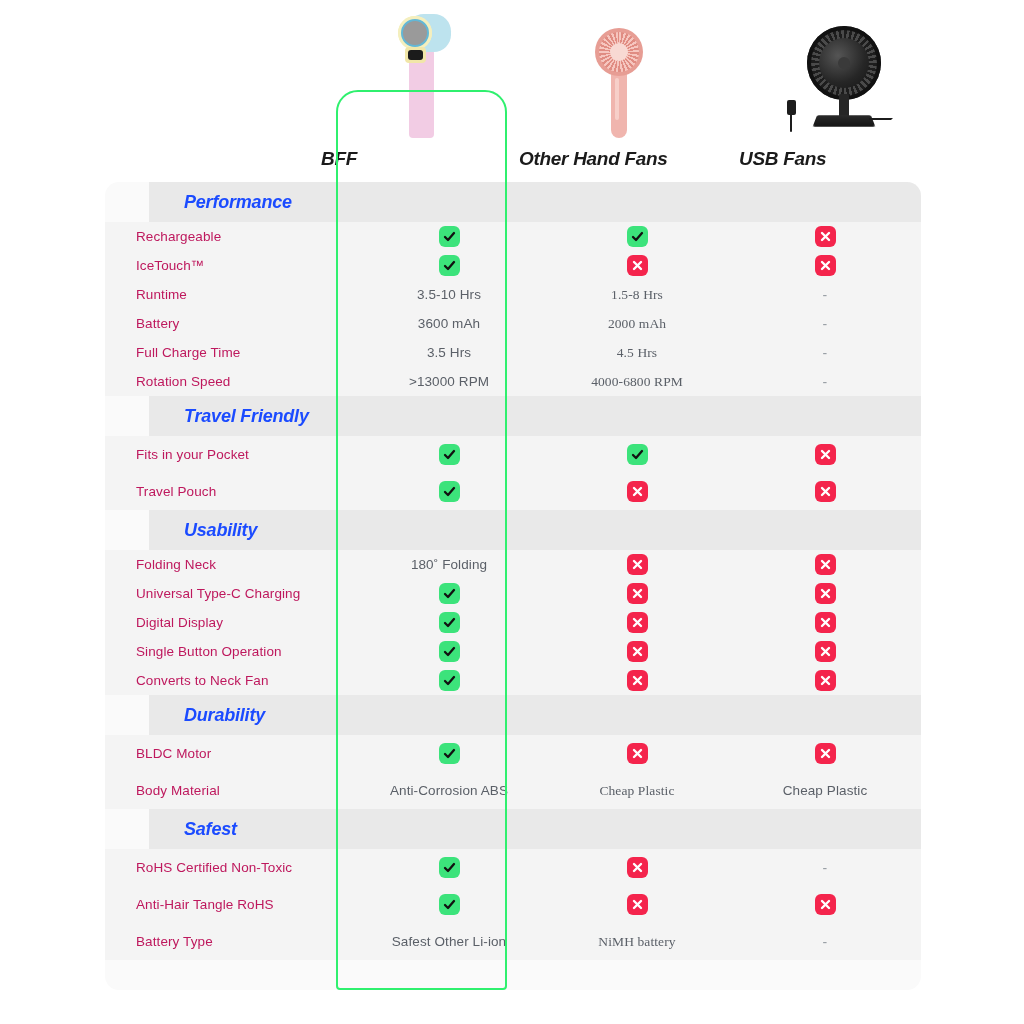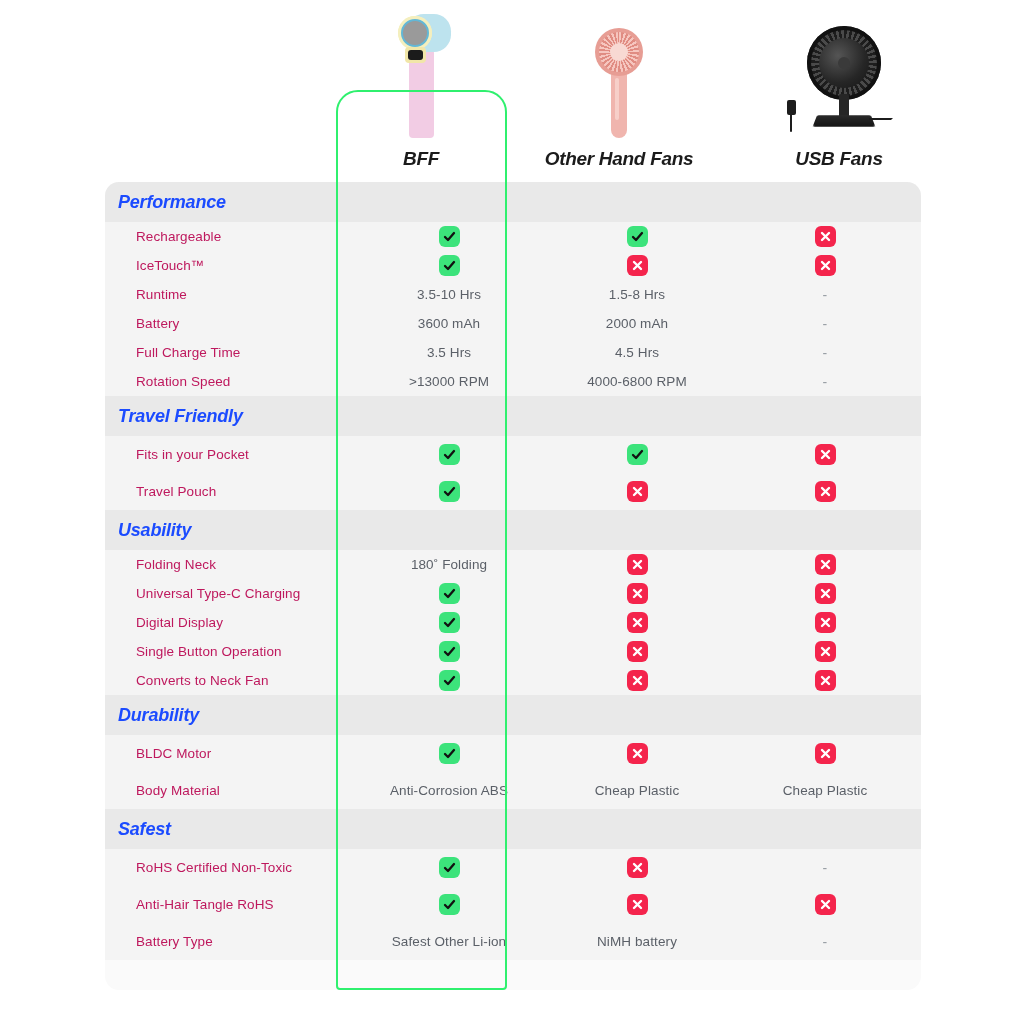--- a/index.html
+++ b/index.html
@@ -12,21 +12,20 @@
     overflow:hidden;
   }
 
   
   #product-header{
     position:absolute;left:0;top:0;width:1024px;height:182px;
   }
   .col-head{
     position:absolute;
     width:200px;
-    text-align:center;
   }
   .col-head .img-wrap{
     height:120px;
     display:flex;align-items:flex-end;justify-content:center;
   }
   .col-head .col-title{
     margin-top:10px;
     font-size:19px;
     font-weight:bold;
     font-style:italic;
@@ -141,22 +140,23 @@
   #comparison-table{
     position:absolute;left:105px;top:182px;width:816px;height:808px;
     background:#fafafa;
     border-radius:14px;
     overflow:hidden;
   }
   .section-band{
     background:#e9e9e9;
     height:40px;
     display:flex;align-items:center;
-    padding-left:13px;
+    padding-left:35px;
     box-sizing:border-box;
+    margin-left:44px;
   }
   .section-band .band-label{
     font-size:18px;font-weight:bold;font-style:italic;
     color:#1b4bff;letter-spacing:-0.2px;
   }
   .row{
     display:flex;align-items:center;
     height:29px;
     background:#f4f4f4;
   }
@@ -171,21 +171,21 @@
   }
   .cell{
     width:188px;
     text-align:left;
     font-size:13.5px;
     color:#5b6068;
     display:flex;align-items:center;justify-content:center;
     letter-spacing:0.1px;
   }
   .cell.bff{width:188px;}
-  .cell.other{width:188px;}
+  .cell.other{width:188px;font-family:Liberation Serif, serif;}
   .cell.usb{width:188px;}
 
   
   .ico{
     width:21px;height:21px;border-radius:6px;
     display:inline-flex;align-items:center;justify-content:center;
   }
   .ico.check{background:#3ce37b;}
   .ico.cross{background:#f4244c;}
   .ico svg{display:block;}

